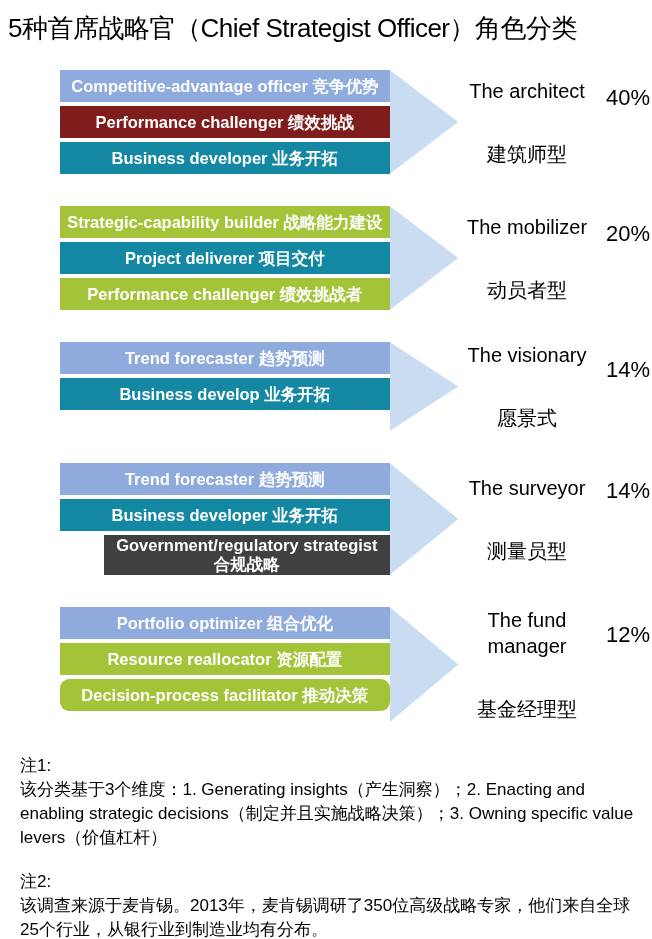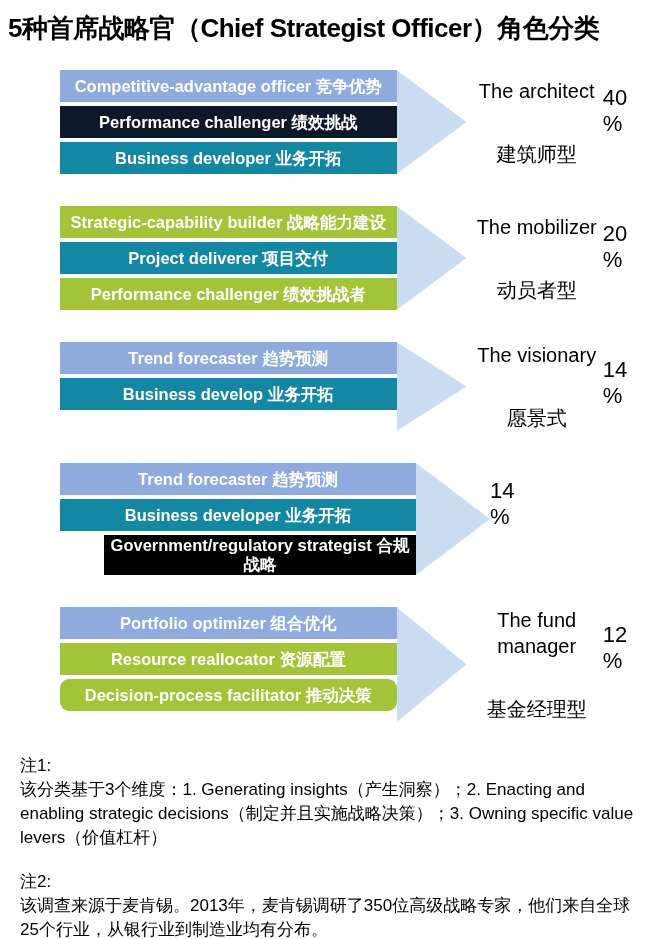--- a/index.html
+++ b/index.html
@@ -7,21 +7,21 @@
     width: 652px;
     height: 939px;
     background: #ffffff;
     font-family: "Liberation Sans", "DejaVu Sans", sans-serif;
     color: #000000;
     overflow: hidden;
   }
   .title {
     margin: 12px 8px 0 8px;
     font-size: 26px;
-    font-weight: bold;
+    font-weight: normal;
     line-height: 32px;
     letter-spacing: -0.5px;
     white-space: nowrap;
   }
   .groups {
     margin-left: 20px;
     margin-top: 26px;
   }
   .group {
     display: flex;
@@ -59,22 +59,24 @@
     display: flex;
     flex-direction: column;
     justify-content: center;
     text-align: center;
     font-size: 20px;
     line-height: 26px;
     gap: 37px;
   }
   .pct {
     width: 52px;
+    margin-left: 12px;
     display: flex;
-    flex-direction: column;
+    flex-direction: row;
+    justify-content: center;
     font-size: 22px;
     line-height: 26px;
     transform: translateY(15px);
   }
   .notes {
     margin: 32px 18px 0 20px;
     font-size: 17px;
     line-height: 24px;
   }
   .note { margin-bottom: 20px; }
@@ -82,21 +84,21 @@
 </head>
 <body>
 
 <div class="title">5种首席战略官（Chief Strategist Officer）角色分类</div>
 
 <div class="groups">
 
   <div class="group">
     <div class="bars">
       <div class="bar" style="background: rgb(143, 170, 220);">Competitive-advantage officer 竞争优势</div>
-      <div class="bar" style="background: #0f172a; text-align: center;">Performance challenger 绩效挑战</div>
+      <div class="bar" style="background: #7f1d1d; text-align: center;">Performance challenger 绩效挑战</div>
       <div class="bar" style="background: rgb(20, 135, 162);">Business developer 业务开拓</div>
     </div>
     <div class="arrow" style="background: rgb(201, 220, 241);"></div>
     <div class="label">
       <div>The architect</div>
       <div>建筑师型</div>
     </div>
     <div class="pct">
       <div>40</div>
       <div>%</div>
@@ -133,23 +135,27 @@
     <div class="pct">
       <div>14</div>
       <div>%</div>
     </div>
   </div>
 
   <div class="group">
     <div class="bars">
       <div class="bar" style="background: rgb(143, 170, 220);">Trend forecaster 趋势预测</div>
       <div class="bar" style="background: rgb(20, 135, 162);">Business developer 业务开拓</div>
-      <div class="bar" style="background: #000000; margin-left: 44px;">Government/regulatory strategist 合规战略</div>
+      <div class="bar" style="background: #404040; margin-left: 44px;">Government/regulatory strategist 合规战略</div>
     </div>
     <div class="arrow" style="background: rgb(201, 220, 241);"></div>
+    <div class="label">
+      <div>The surveyor</div>
+      <div>测量员型</div>
+    </div>
     <div class="pct">
       <div>14</div>
       <div>%</div>
     </div>
   </div>
 
   <div class="group">
     <div class="bars">
       <div class="bar" style="background: rgb(143, 170, 220);">Portfolio optimizer 组合优化</div>
       <div class="bar" style="background: rgb(163, 196, 56);">Resource reallocator 资源配置</div>

